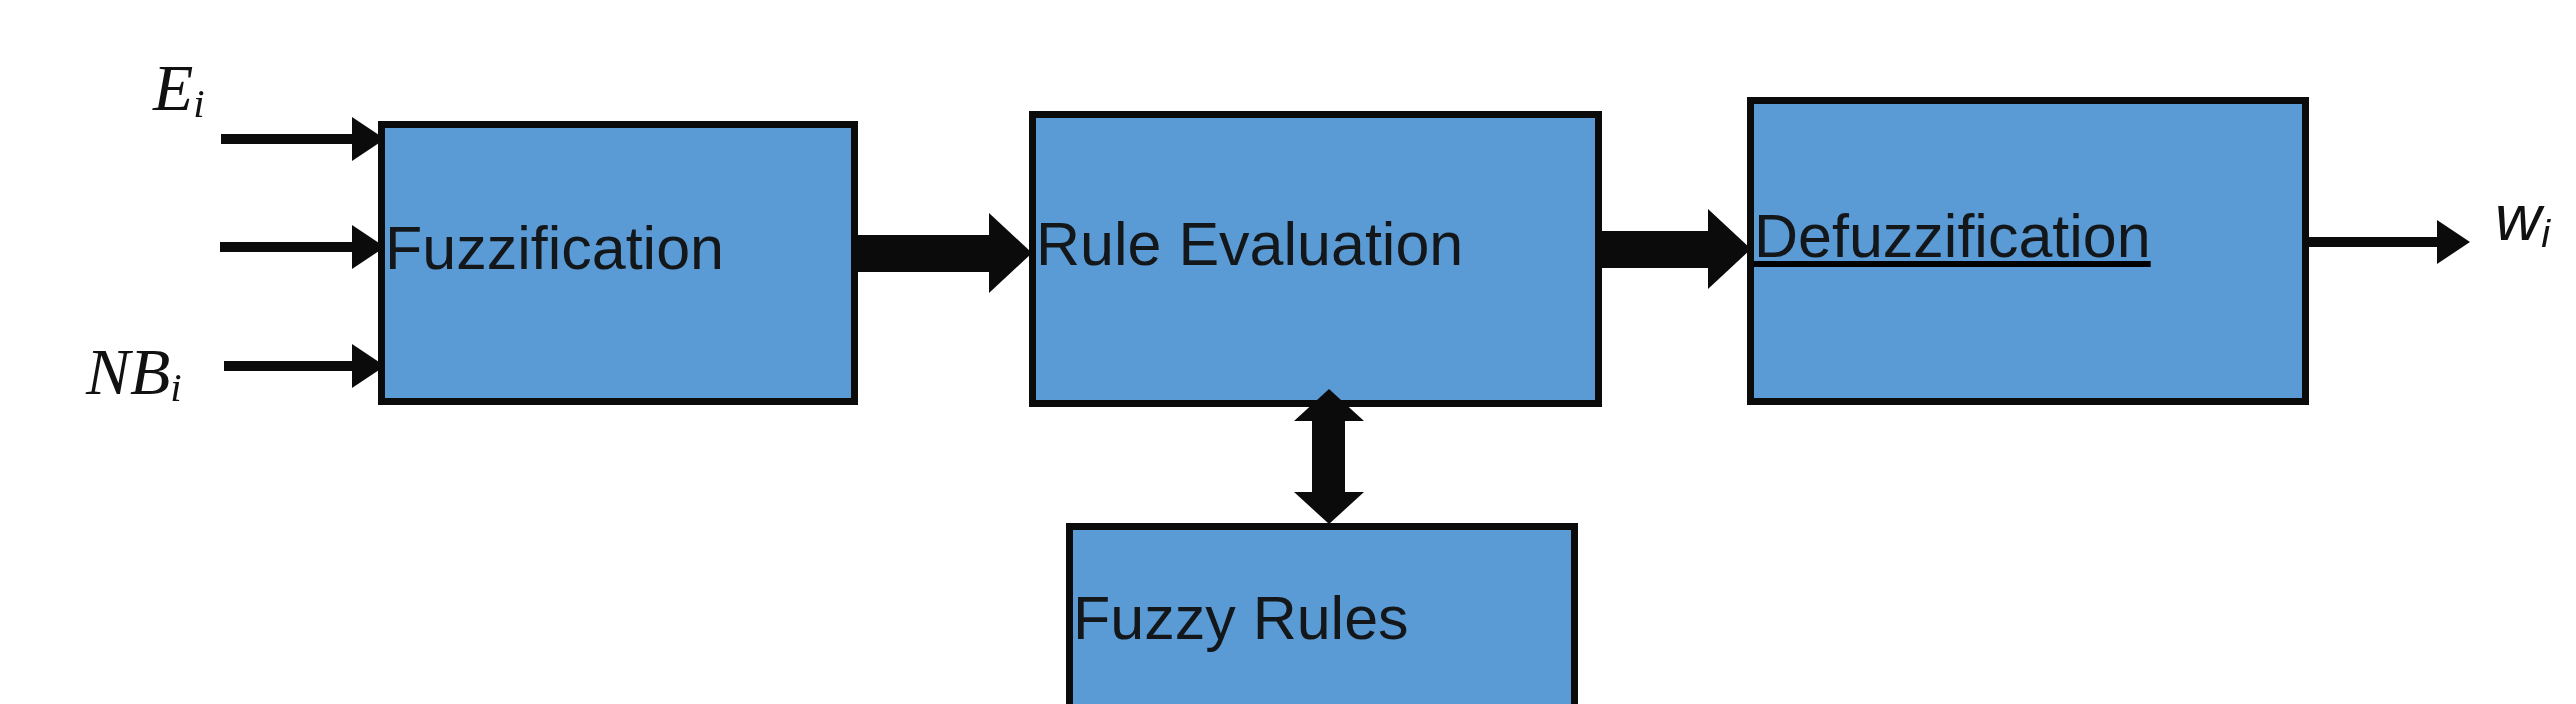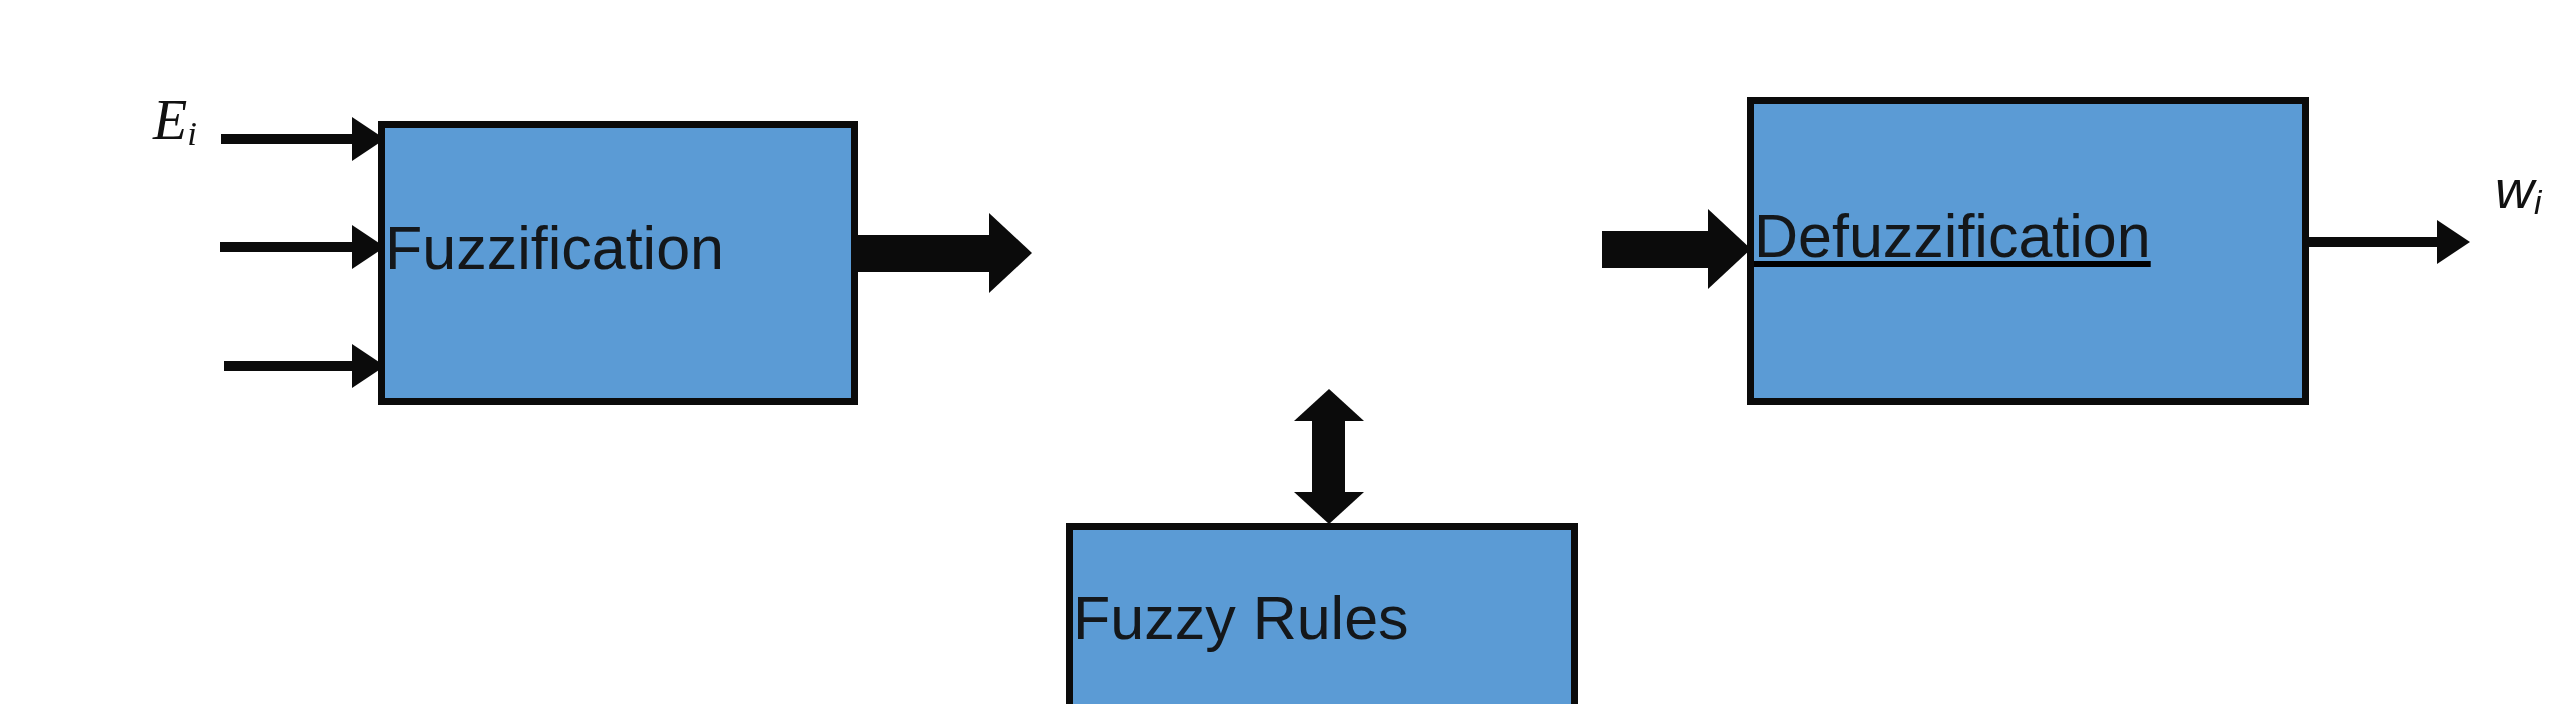--- a/index.html
+++ b/index.html
@@ -40,27 +40,27 @@
   .io-label{
     position:absolute;
     color:#111111;
     line-height:1;
     white-space:nowrap;
     z-index:2;
   }
   .io-serif{
     font-family:"Liberation Serif", serif;
     font-style:italic;
-    font-size:56px;
-    margin-top:37px;
+    font-size:66px;
   }
   .io-sans{
     font-family:"Liberation Sans", sans-serif;
     font-style:italic;
-    font-size:54px;
+    font-size:64px;
+    margin-top:24px;
   }
   .io-label .sub{
     font-size:0.62em;
     vertical-align:-0.18em;
   }
   #lbl-e {left:153px;  top:55px;}
   #lbl-d {left:35px;   top:193px;}
   #lbl-nb{left:86px;  top:339px;}
   #lbl-w {left:2495px; top:162px;}
 
@@ -113,29 +113,35 @@
   }
 </style>
 </head>
 <body>
 
 <div class="canvas">
 
   <div class="block" id="b-fuzz">
     <span class="block-label">Fuzzification</span>
   </div>
+  <div class="block" id="b-rule">
+    <span class="block-label">Rule Evaluation</span>
+  </div>
   <div class="block" id="b-defuzz">
     <span class="block-label">Defuzzification</span>
   </div>
   <div class="block" id="b-rules">
     <span class="block-label">Fuzzy Rules</span>
   </div>
 
   <div class="io-label io-serif" id="lbl-e">
     <span class="base">E</span><span class="sub">i</span>
+  </div>
+  <div class="io-label io-serif" id="lbl-nb">
+    <span class="base">NB</span><span class="sub">i</span>
   </div>
 
   <div class="io-label io-sans" id="lbl-w">
     <span class="base">w</span><span class="sub">i</span>
   </div>
 
   <div class="arrow-thin" id="a-e">
     <div class="shaft"></div>
     <div class="head"></div>
   </div>

